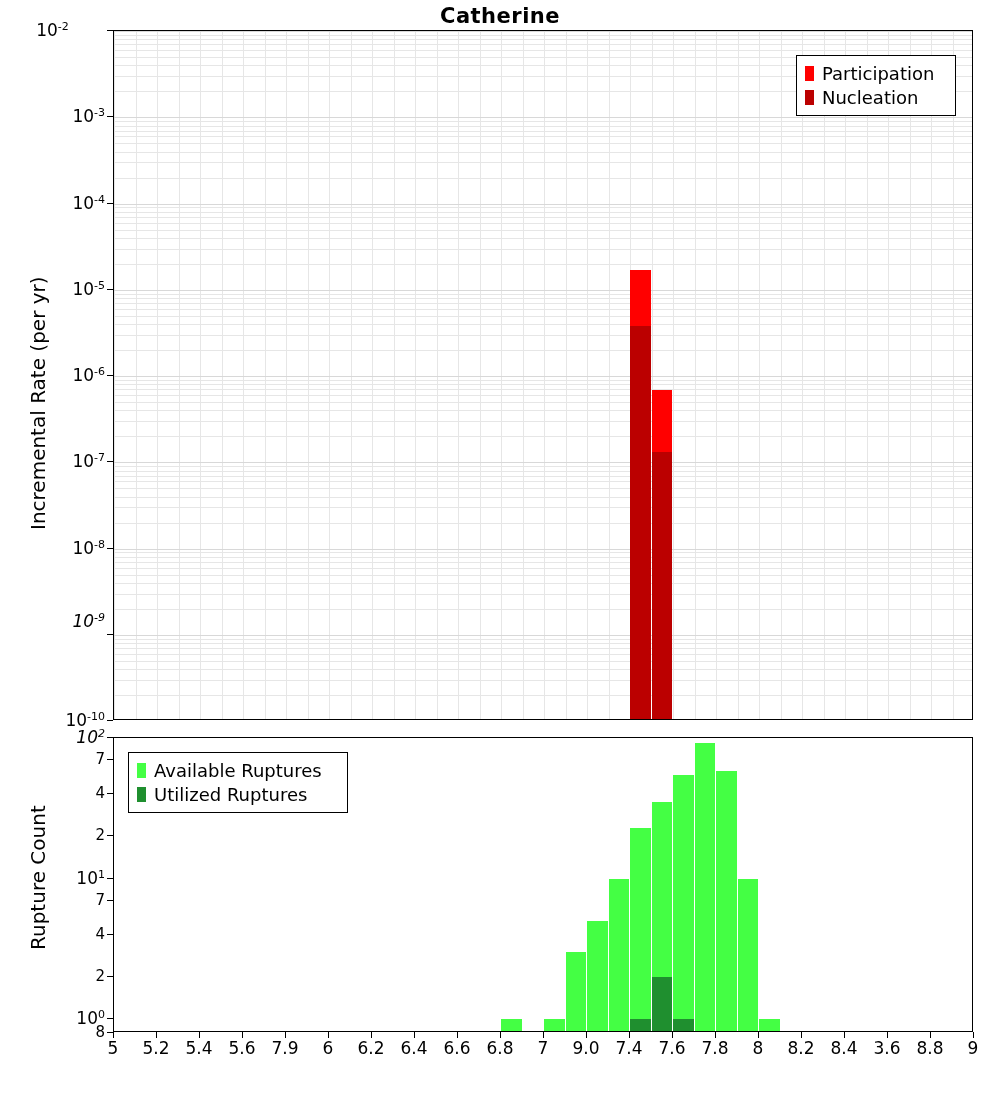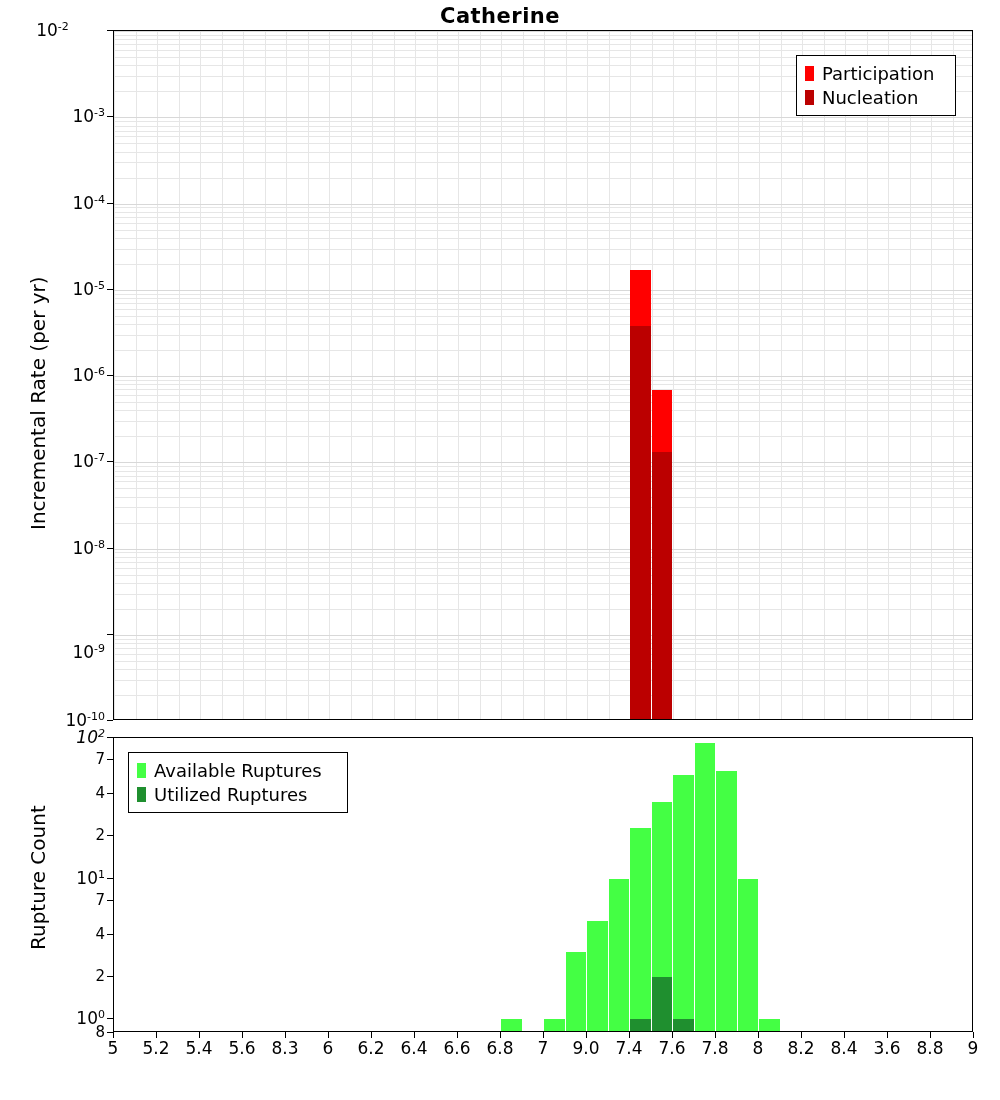--- a/index.html
+++ b/index.html
@@ -278,21 +278,21 @@
   </div>
 
   <div id="yticks-top">
       <div class="ytick" style="top: 30px; width: 105px; left: 0px; text-align: center;"><span>10</span><sup>-2</sup></div>
       <div class="ytick" style="top: 116.3px; width: 105px; left: 0px;"><span>10</span><sup>-3</sup></div>
       <div class="ytick" style="top: 202.5px; width: 105px; left: 0px;"><span>10</span><sup>-4</sup></div>
       <div class="ytick" style="top: 288.8px; width: 105px; left: 0px;"><span>10</span><sup>-5</sup></div>
       <div class="ytick" style="top: 375px; width: 105px; left: 0px;"><span>10</span><sup>-6</sup></div>
       <div class="ytick" style="top: 461.3px; width: 105px; left: 0px;"><span>10</span><sup>-7</sup></div>
       <div class="ytick" style="top: 547.5px; width: 105px; left: 0px;"><span>10</span><sup>-8</sup></div>
-      <div class="ytick" style="top: 652px; width: 105px; left: 0px;"><span>10</span><sup>-9</sup></div>
+      <div class="ytick" style="top: 621px; width: 105px; left: 0px; font-style: italic;"><span>10</span><sup>-9</sup></div>
       <div class="ytick" style="top: 720px; width: 105px; left: 0px;"><span>10</span><sup>-10</sup></div>
     </div>
   <div id="ytickmarks-top">
       <div class="tickmark" style="left: 107px; top: 30px; width: 6px;"></div>
       <div class="tickmark" style="left: 107px; top: 116.3px; width: 6px;"></div>
       <div class="tickmark" style="left: 107px; top: 202.5px; width: 6px;"></div>
       <div class="tickmark" style="left: 107px; top: 288.8px; width: 6px;"></div>
       <div class="tickmark" style="left: 107px; top: 375px; width: 6px;"></div>
       <div class="tickmark" style="left: 107px; top: 461.3px; width: 6px;"></div>
       <div class="tickmark" style="left: 107px; top: 547.5px; width: 6px;"></div>
@@ -370,21 +370,21 @@
         <span class="legend-swatch" style="background: rgb(31, 143, 47);"></span>
         <span class="legend-text">Utilized Ruptures</span>
       </div>
     </div>
 
   <div id="xticks">
       <div class="xtick" style="left: 113px; top: 1038px;">5</div>
       <div class="xtick" style="left: 156px; top: 1038px;">5.2</div>
       <div class="xtick" style="left: 199px; top: 1038px;">5.4</div>
       <div class="xtick" style="left: 242px; top: 1038px;">5.6</div>
-      <div class="xtick" style="left: 285px; top: 1038px;">8.3</div>
+      <div class="xtick" style="left: 285px; top: 1038px;">7.9</div>
       <div class="xtick" style="left: 328px; top: 1038px;">6</div>
       <div class="xtick" style="left: 371px; top: 1038px;">6.2</div>
       <div class="xtick" style="left: 414px; top: 1038px;">6.4</div>
       <div class="xtick" style="left: 457px; top: 1038px;">6.6</div>
       <div class="xtick" style="left: 500px; top: 1038px; text-align: center;">6.8</div>
       <div class="xtick" style="left: 543px; top: 1038px;">7</div>
       <div class="xtick" style="left: 586px; top: 1038px;">9.0</div>
       <div class="xtick" style="left: 629px; top: 1038px;">7.4</div>
       <div class="xtick" style="left: 672px; top: 1038px;">7.6</div>
       <div class="xtick" style="left: 715px; top: 1038px;">7.8</div>

